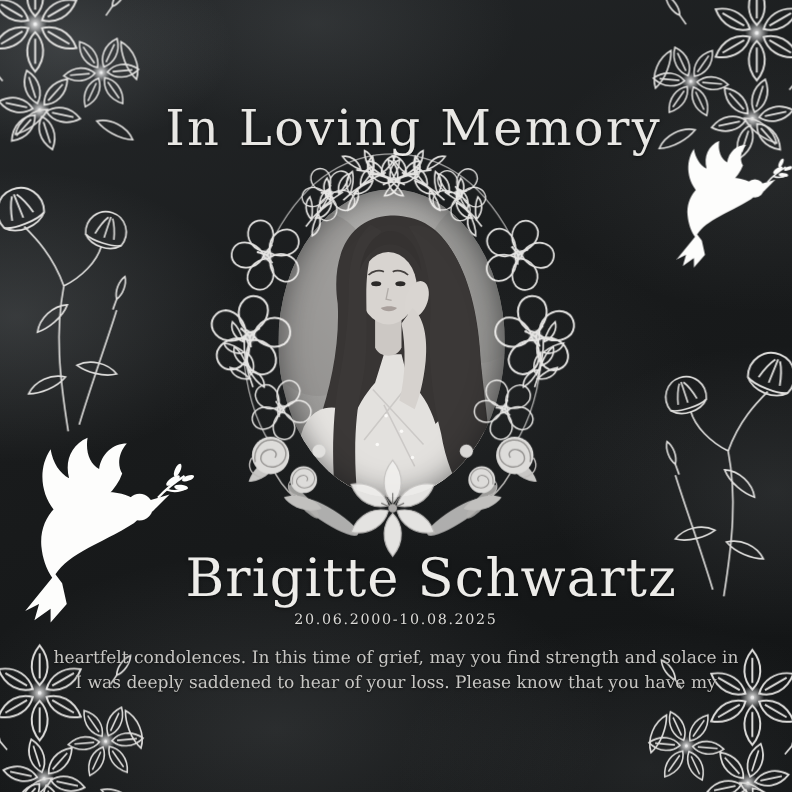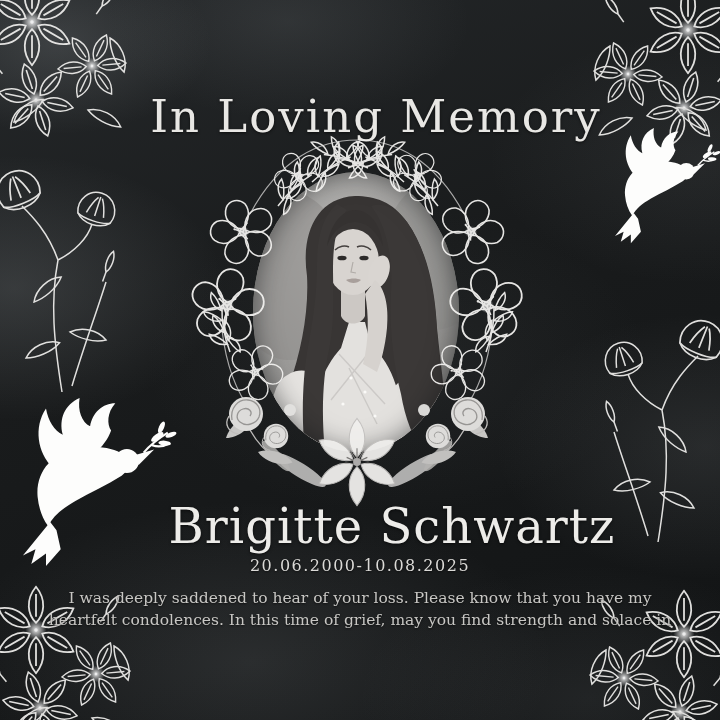--- a/index.html
+++ b/index.html
@@ -31,21 +31,21 @@
     box-shadow:inset 0 0 26px rgba(18,20,21,.55);
   }
   .decor{position:absolute;left:0;top:0;width:720px;height:720px;pointer-events:none;}
   .name{
     position:absolute;top:498px;left:0;width:720px;margin:0;
     text-align:center;font-weight:400;font-size:48px;letter-spacing:1px;
     color:#edecE9;color:#edece9;text-shadow:0 1px 3px rgba(0,0,0,.6);padding-left:32px;
   }
   .dates{
     position:absolute;top:556px;left:0;width:720px;
-    text-align:center;font-size:16px;letter-spacing:1.5px;
+    text-align:center;font-size:13px;letter-spacing:1.5px;
     color:#dbdad7;text-shadow:0 1px 2px rgba(0,0,0,.6);
   }
   .message{
     position:absolute;top:587px;left:0;width:720px;
     text-align:center;font-size:15.5px;line-height:22px;
     color:#c8c7c4;text-shadow:0 1px 2px rgba(0,0,0,.6);
   }
 </style>
 </head>
 <body>
@@ -278,17 +278,17 @@
     <g>
       <use href="#dove" transform="translate(602,128) scale(0.72)"></use>
     </g>
   </svg>
 
   <h2 class="name">Brigitte Schwartz</h2>
 
   <div class="dates">20.06.2000-10.08.2025</div>
 
   <div class="message">
+    <div>heartfelt condolences. In this time of grief, may you find strength and solace in</div>
     <div>I was deeply saddened to hear of your loss. Please know that you have my</div>
-    <div>heartfelt condolences. In this time of grief, may you find strength and solace in</div>
   </div>
 
 </div>
 
 </body></html>

